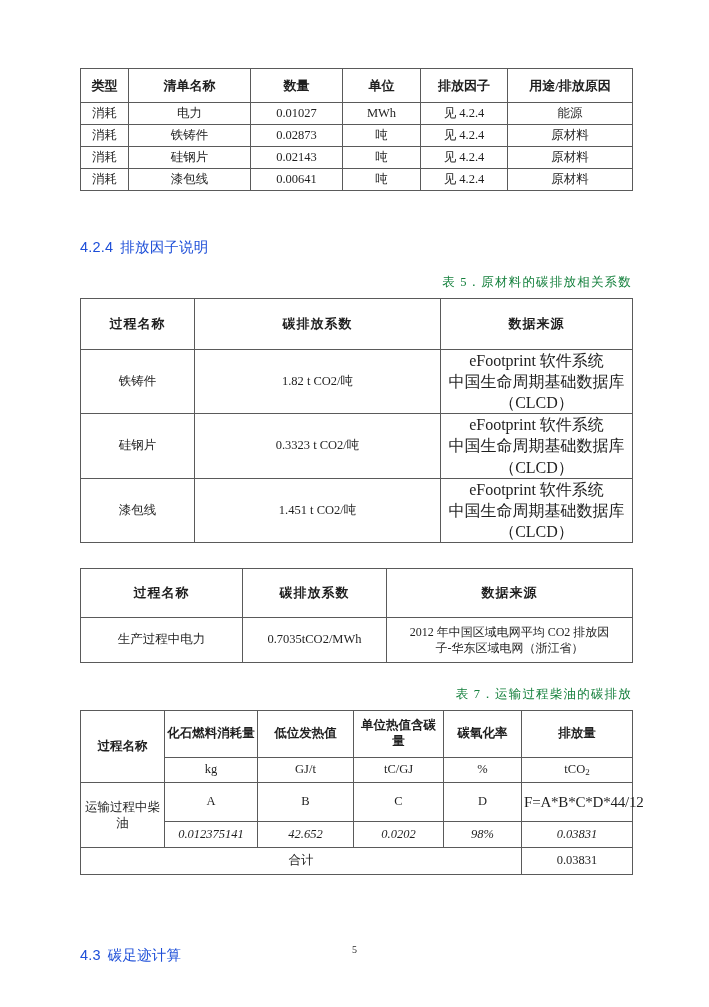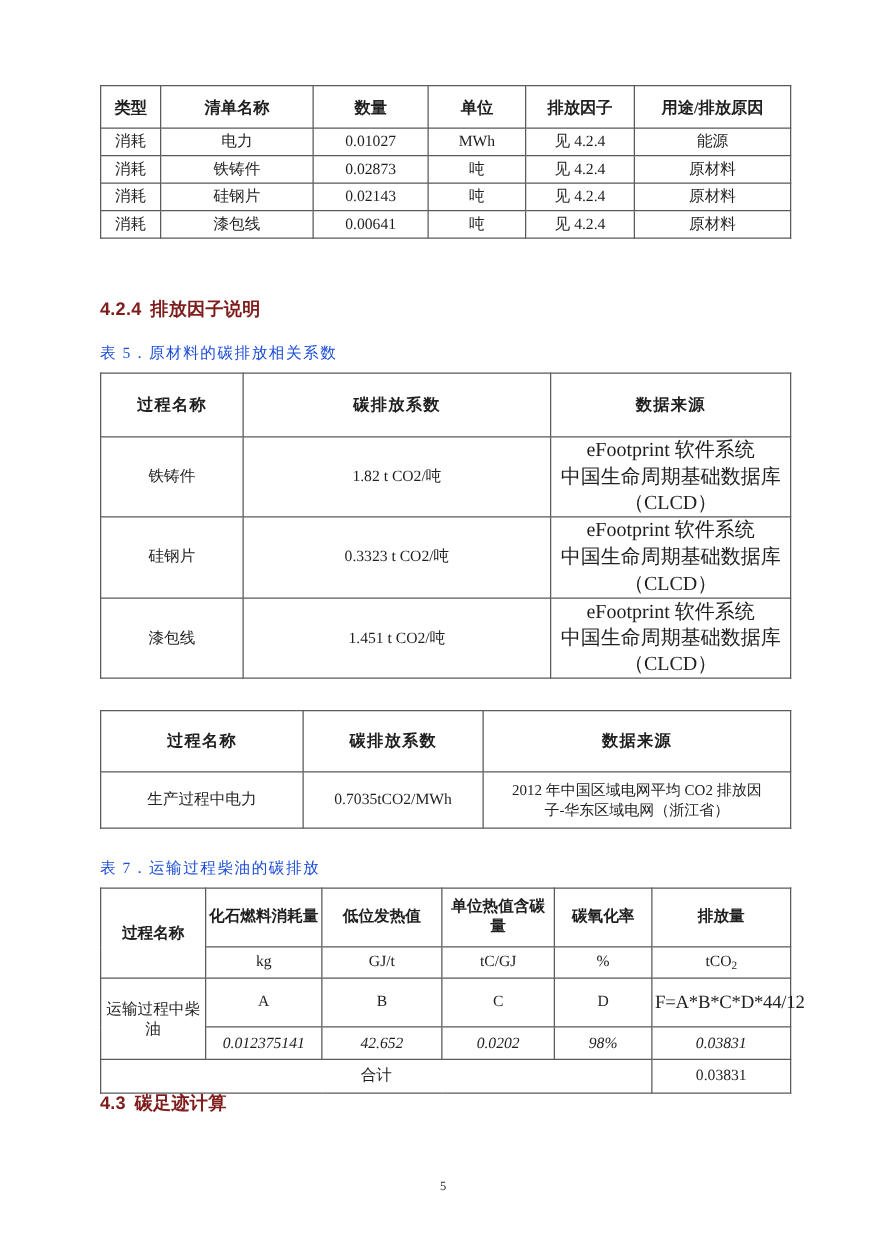--- a/index.html
+++ b/index.html
@@ -49,38 +49,38 @@
     width: 552px;
     font-size: 12.5px;
   }
   #table-inventory td { height: 21px; }
   #table-inventory tr.head td { height: 33px; font-size: 13px; }
 
   
   .section-heading {
     position: absolute;
     font-family: "Liberation Sans", "DejaVu Sans", sans-serif;
-    font-weight: bold;
+    font-weight: normal;
     font-size: 14.5px;
-    color: #7f1d1d;
+    color: #1d4ed8;
     letter-spacing: 0.2px;
     white-space: nowrap;
   }
   #heading-424 { left: 80px; top: 238px; }
-  #heading-43  { left: 80px; top: 873px; }
+  #heading-43  { left: 80px; top: 946px; }
   .section-heading .num { margin-right: 7px; }
 
   
   .table-caption {
     position: absolute;
     width: 552px;
     left: 80px;
-    text-align: left;
-    font-size: 12.5px;
-    color: #1d4ed8;
+    text-align: right;
+    font-size: 12.5px;
+    color: #15803d;
     letter-spacing: 1.2px;
     white-space: nowrap;
   }
   #caption-t5 { top: 274px; }
   #caption-t6 { top: 544px; }
   #caption-t7 { top: 686px; }
 
   
   #table-materials {
     left: 80px;

